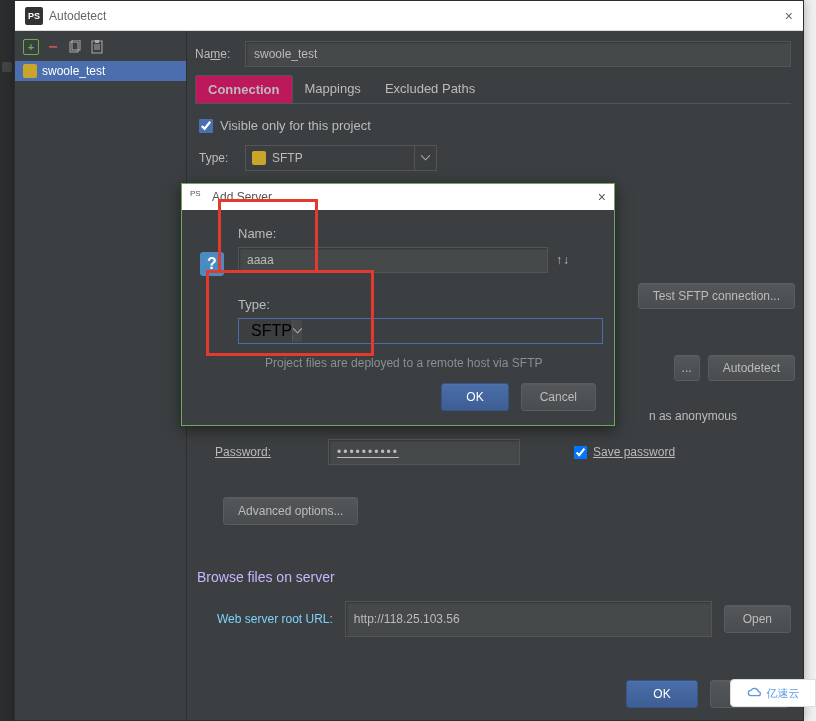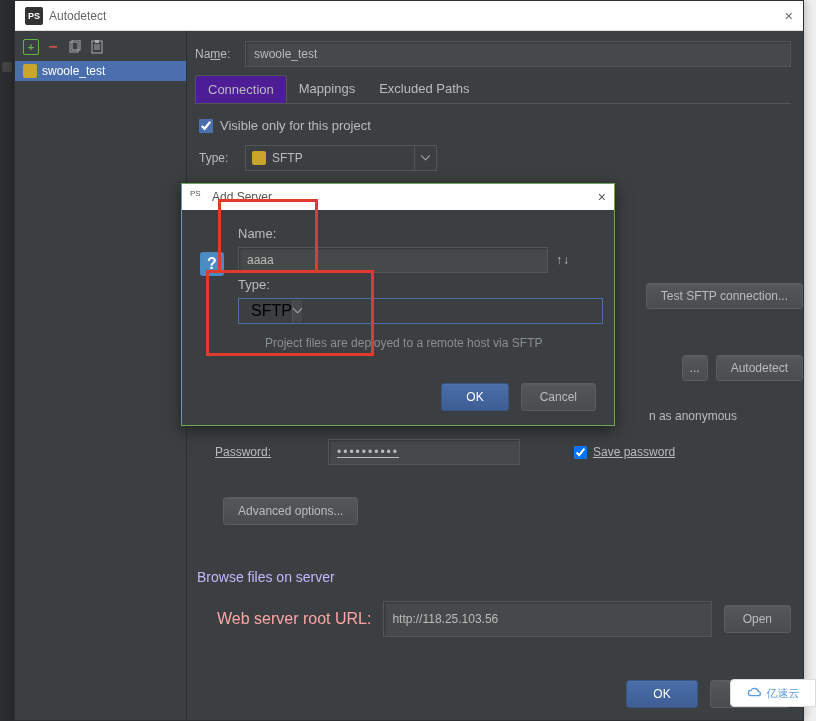--- a/index.html
+++ b/index.html
@@ -21,68 +21,68 @@
     .tree-item { background: #4b6eaf; color: #fff; padding: 3px 8px; font-size: 12px; display: flex; align-items: center; gap: 5px;}
     .tree-item .sftp-mini { width: 14px; height: 14px; background: #c9a52b; border-radius: 2px; display: inline-block; }
 
     .main { flex: 1; padding: 10px 12px 0 8px; position: relative; }
     .form-row { display: flex; align-items: center; margin-bottom: 8px; }
     .form-row .fl { width: 50px; font-size: 12px; color: #bbb; }
     .fl .u { text-decoration: underline; text-underline-offset: 1px;}
     .name-input { flex: 1; height: 26px; background: #45494a; border: 1px solid #555; color: #bbb; padding: 0 8px; font-size: 12px; box-shadow: inset 1px 1px 2px rgba(0,0,0,.25);}
     .tabs { display: flex; border-bottom: 1px solid #555; margin-bottom: 14px; }
     .tab { padding: 6px 12px; font-size: 13px; color: #bbb; cursor: pointer; }
-    .tab.active { background: #4c1d95; border: 1px solid #555; border-bottom: none; border-radius: 3px 3px 0 0;}
+    .tab.active { background: #be185d; border: 1px solid #555; border-bottom: none; border-radius: 3px 3px 0 0; font-weight: bold;}
     .checkbox-row { display: flex; align-items: center; gap: 7px; font-size: 13px; color: #bbb; margin-bottom: 12px; padding-left: 4px;}
     .checkbox-row input[type=checkbox]{ width: 14px; height: 14px; accent-color: #4b6eaf;}
 
     .type-row { display: flex; align-items: center; gap: 10px; padding-left: 4px;}
     .type-row .tl { width: 36px; font-size: 12px; color: #bbb;}
     .dropdown { width: 192px; height: 26px; border: 1px solid #555; background: #3c3f41; display: flex; align-items: center; position: relative;}
     .dropdown .sftp-mini { width: 14px; height: 14px; background: #c9a52b; border-radius: 2px; margin: 0 6px;}
     .dropdown .dd-text { font-size: 12px; color: #bbb;}
     .dropdown .dd-arrow { position: absolute; right: 0; top: 0; width: 22px; height: 100%; border-left: 1px solid #555; display: flex; align-items: center; justify-content: center;}
     .dd-arrow svg { width: 9px; height: 6px; }
 
-    .right-side-partial { position: absolute; right: 0; }
+    .right-side-partial { position: absolute; right: 8px; }
     .btn { background: linear-gradient(#545759,#4a4d4f); border: 1px solid #5a5d5e; color: #bbb; font-size: 12px; padding: 5px 14px; border-radius: 3px; cursor: pointer; box-shadow: 0 1px 0 rgba(255,255,255,.03) inset;}
     .test-btn { top: 252px; }
     .autodetect-row { top: 324px; display: flex; gap: 8px; align-items: center;}
     .bracket-btn { width: 26px; text-align: center; padding: 5px 0;}
     .anonymous-text { position: absolute; right: 66px; top: 378px; font-size: 12px; color: #bbb;}
 
     .pw-row { display: flex; align-items: center; gap: 28px; padding-left: 20px; margin-top: 268px; text-decoration: underline;}
     .pw-row .pl { width: 85px; font-size: 12px; text-align: left; color: #bbb;}
     .pw-input { width: 192px; height: 26px; background: #45494a; border: 1px solid #555; color: #bbb; padding: 0 8px; font-size: 12px; box-shadow: inset 1px 1px 2px rgba(0,0,0,.25); letter-spacing: 2px;}
     .savepw { display: flex; align-items: center; gap: 6px; font-size: 12px; color: #bbb; margin-left: 26px;}
 
     .adv-btn-row { margin-top: 32px; padding-left: 28px;}
     .adv-btn { padding: 6px 14px;}
 
     .browse-label { font-size: 14px; color: #c4b5fd; margin-top: 44px; padding-left: 2px;}
     .web-row { display: flex; align-items: center; gap: 12px; margin-top: 16px; padding-left: 22px;}
-    .web-row .wl { font-size: 16px; color: #fca5a5; white-space: nowrap;}
+    .web-row .wl { font-size: 12px; color: #7dd3fc; white-space: nowrap;}
     .url-input { flex: 1; height: 36px; background: #45494a; border: 1px solid #555; color: #bbb; padding: 0 8px; font-size: 12px; box-shadow: inset 1px 1px 2px rgba(0,0,0,.25);}
     .open-btn { padding: 6px 18px;}
 
     .bottom-row { position: absolute; right: 14px; bottom: 12px; display: flex; gap: 12px;}
     .primary { background: linear-gradient(#4a6ea9,#3e5e94); border-color: #375586; color: #fff; padding: 6px 26px;}
     .cancel2 { padding: 6px 20px;}
 
     
     .modal { position: absolute; left: 181px; top: 183px; width: 434px; height: 243px; background: #3c3f41; border: 1px solid #6ba65a; box-shadow: 0 4px 14px rgba(0,0,0,.5);}
     .modal-title { height: 26px; background: #fff; display: flex; align-items: center; padding: 0 8px; font-size: 12px; color: #555; gap: 6px;}
     .modal-title .ps-badge { width: 16px; height: 16px; font-size: 8px;}
     .modal-title .spacer { flex: 1;}
     .modal-title .close-x2 { color: #555; font-size: 14px; cursor: pointer;}
     .modal-body { padding: 10px 16px; position: relative;}
     .help-icon { position: absolute; left: 18px; top: 42px; width: 24px; height: 24px; background: #4a8bc2; border-radius: 3px; display: flex; align-items: center; justify-content: center; color: #fff; font-weight: bold; font-size: 16px;}
     .modal-body .field-area { margin-left: 40px; margin-top: 6px;}
     .mlabel { font-size: 13px; color: #bbb; margin-bottom: 6px;}
-    .minput-row { display: flex; align-items: center; gap: 8px; margin-bottom: 4px;}
+    .minput-row { display: flex; align-items: center; gap: 8px; margin-bottom: 24px;}
     .minput { width: 310px; height: 26px; background: #45494a; border: 1px solid #555; color: #bbb; padding: 0 8px; font-size: 12px; box-shadow: inset 1px 1px 2px rgba(0,0,0,.25);}
     .sort-arrows { font-size: 12px; letter-spacing: 1px; color: #bbb;}
     .mdropdown { width: 365px; height: 26px; border: 1px solid #4a6ea9; background: #3c3f41; display: flex; align-items: center; position: relative;}
     .mdropdown .sftp-mini { margin: 0 6px;}
     .mdropdown .dd-arrow { right: 1px; top: 1px; height: calc(100% - 2px); background: #45494a; border-left: 1px solid #555;}
     .mdesc { font-size: 12px; color: #8a8f91; margin-top: 12px; margin-left: 27px;}
 
     .modal-footer { position: absolute; bottom: 14px; right: 18px; display: flex; gap: 12px;}
 
     

